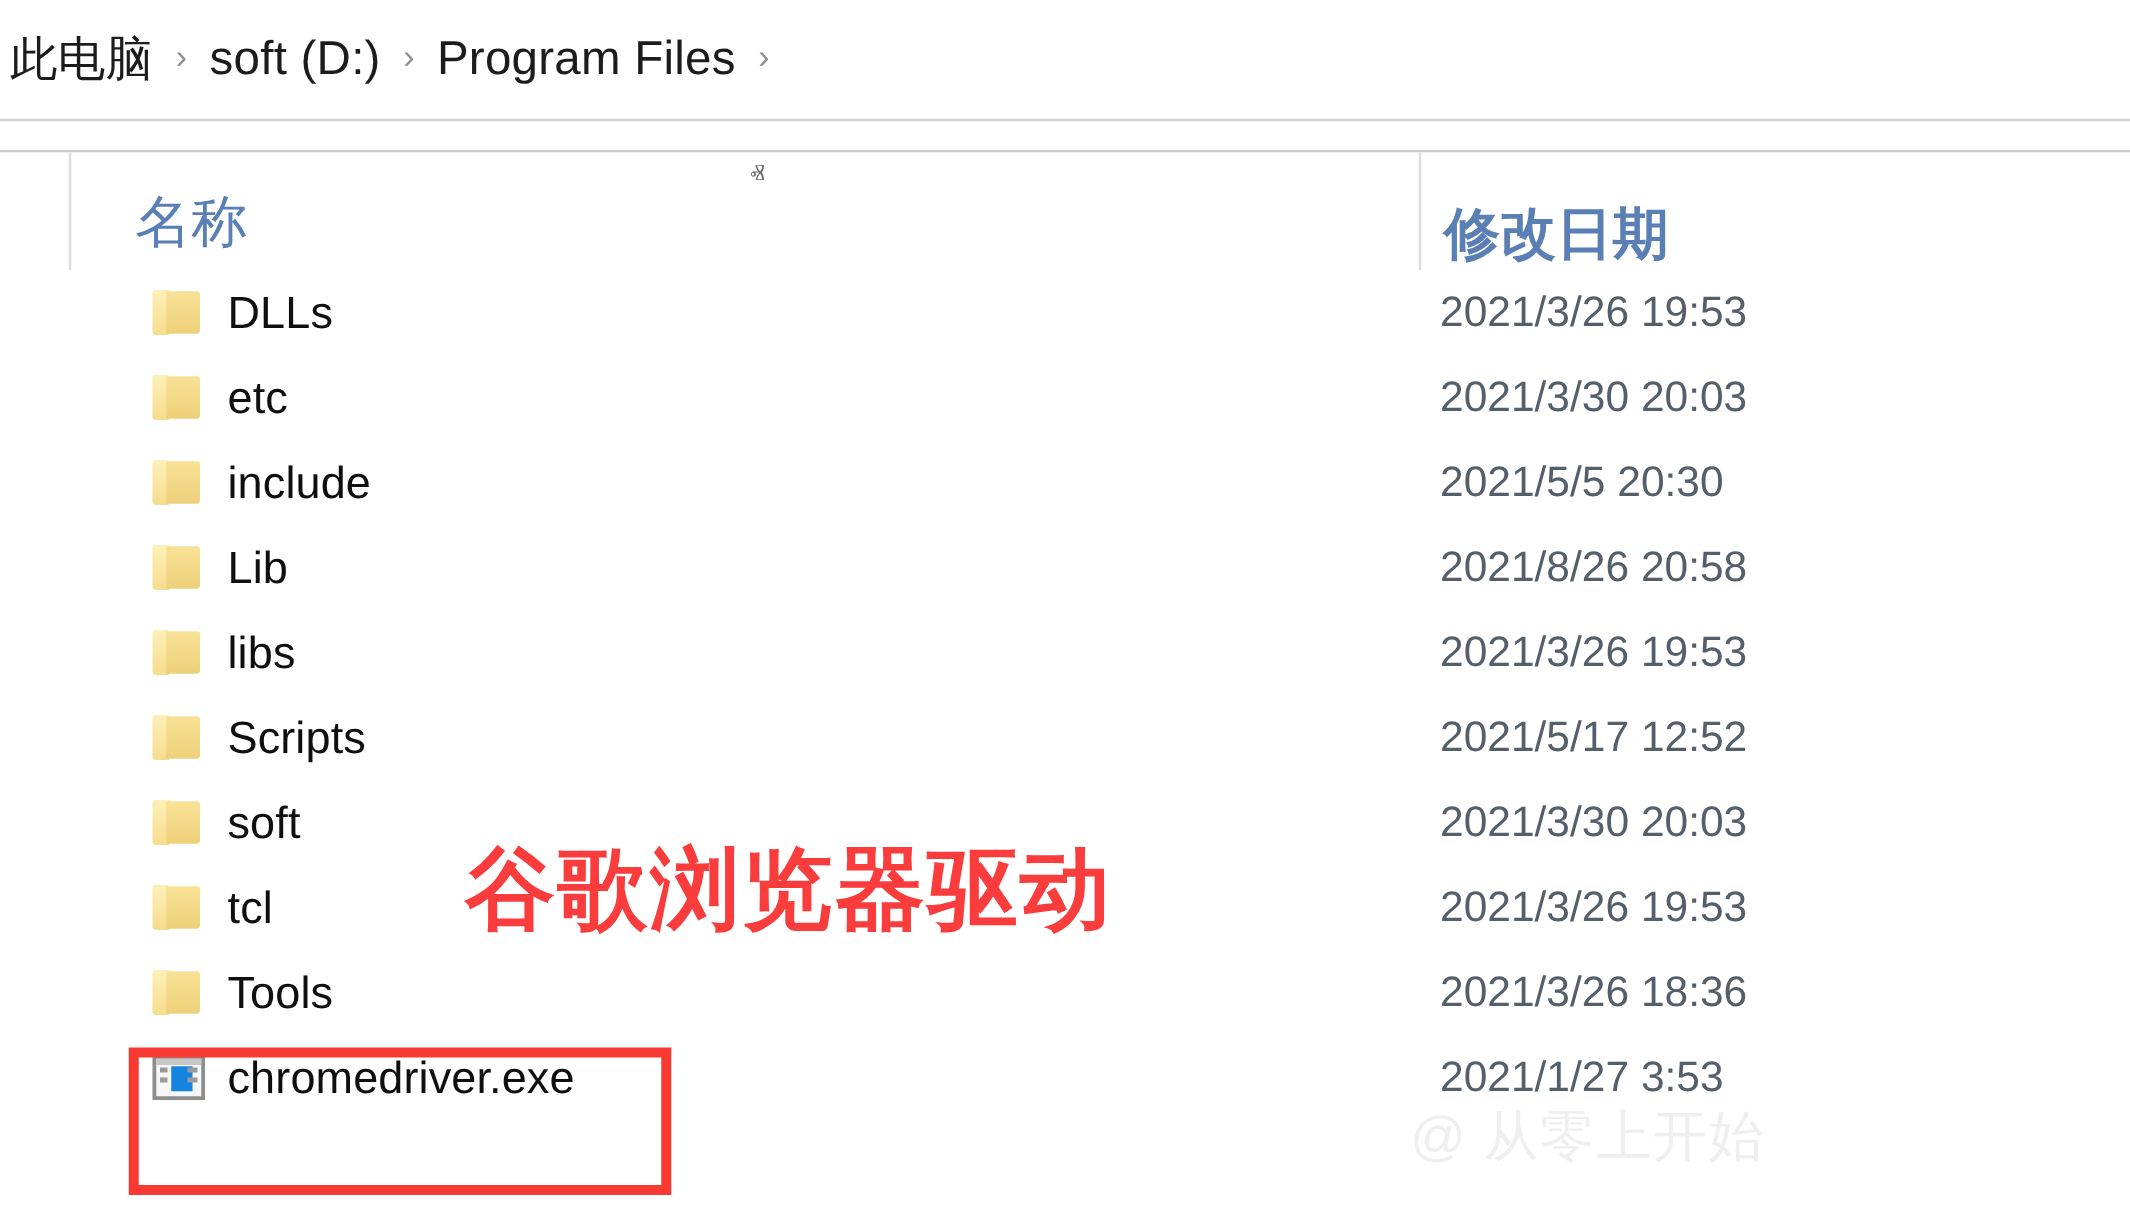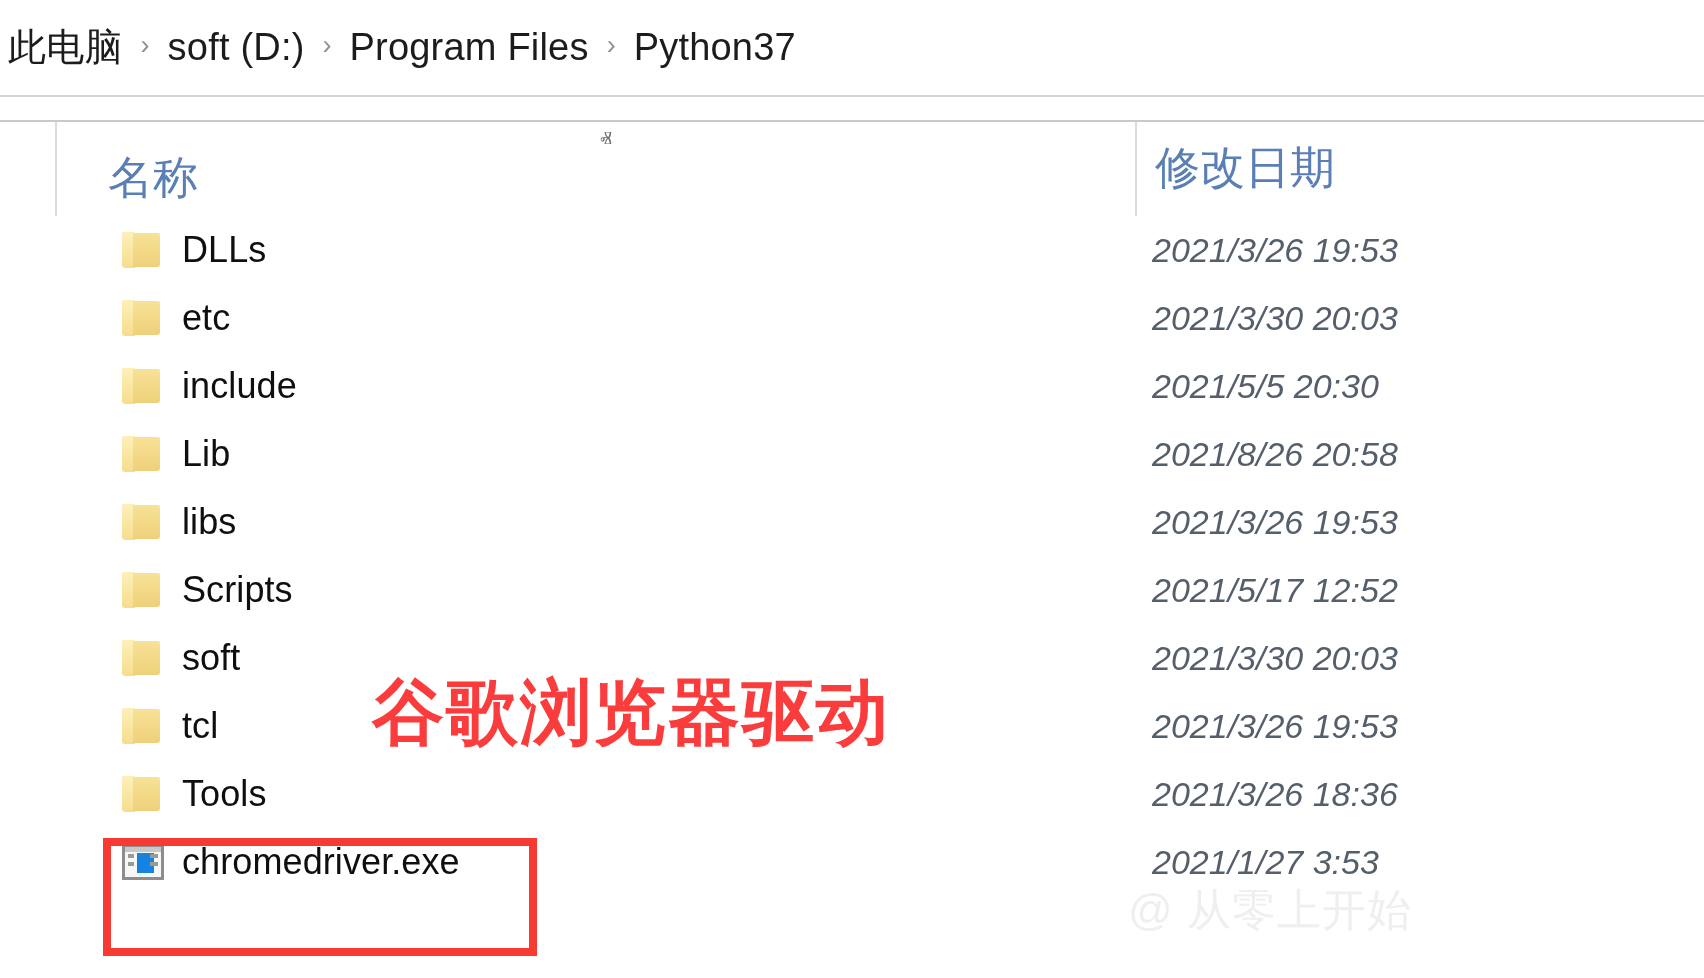--- a/index.html
+++ b/index.html
@@ -75,21 +75,21 @@
   #vsep-left  { left: 55px;   }
   #vsep-mid   { left: 1135px; }
 
   .col-head-label {
     position: absolute;
     font-size: 45px;
     color: #5a7fb5;
     white-space: nowrap;
   }
   #head-name { left: 108px;  top: 26px; }
-  #head-date { left: 1155px; top: 16px; }
+  #head-date { left: 1155px; top: 35px; font-weight: bold; }
 
   #sort-caret {
     position: absolute;
     left: 600px;
     top: 6px;
     font-size: 24px;
     color: #707070;
     line-height: 1;
     font-family: "DejaVu Sans", sans-serif;
   }
@@ -176,21 +176,20 @@
     color: #0f0f0f;
     white-space: nowrap;
     letter-spacing: 0.1px;
   }
   .date-cell {
     position: absolute;
     left: 1152px;
     font-size: 34px;
     color: #555f6b;
     white-space: nowrap;
-    font-style: italic;
   }
 
   
   #red-annotation {
     position: absolute;
     left: 372px;
     top: 676px;
     font-size: 72px;
     font-weight: 700;
     color: #fa3c3c;
@@ -225,21 +224,20 @@
 </head>
 <body>
 
 <div id="breadcrumb-bar">
   <span class="crumb">此电脑</span>
   <span class="crumb-sep">›</span>
   <span class="crumb">soft (D:)</span>
   <span class="crumb-sep">›</span>
   <span class="crumb">Program Files</span>
   <span class="crumb-sep">›</span>
-  <span class="crumb">Python37</span>
 </div>
 
 <div class="hline" id="rule-top"></div>
 <div class="hline" id="rule-bottom"></div>
 
 <div id="column-header">
   <div class="vsep" id="vsep-left"></div>
   <div class="vsep" id="vsep-mid"></div>
   <span id="sort-caret">ⱏ</span>
   <span class="col-head-label" id="head-name">名称</span>

